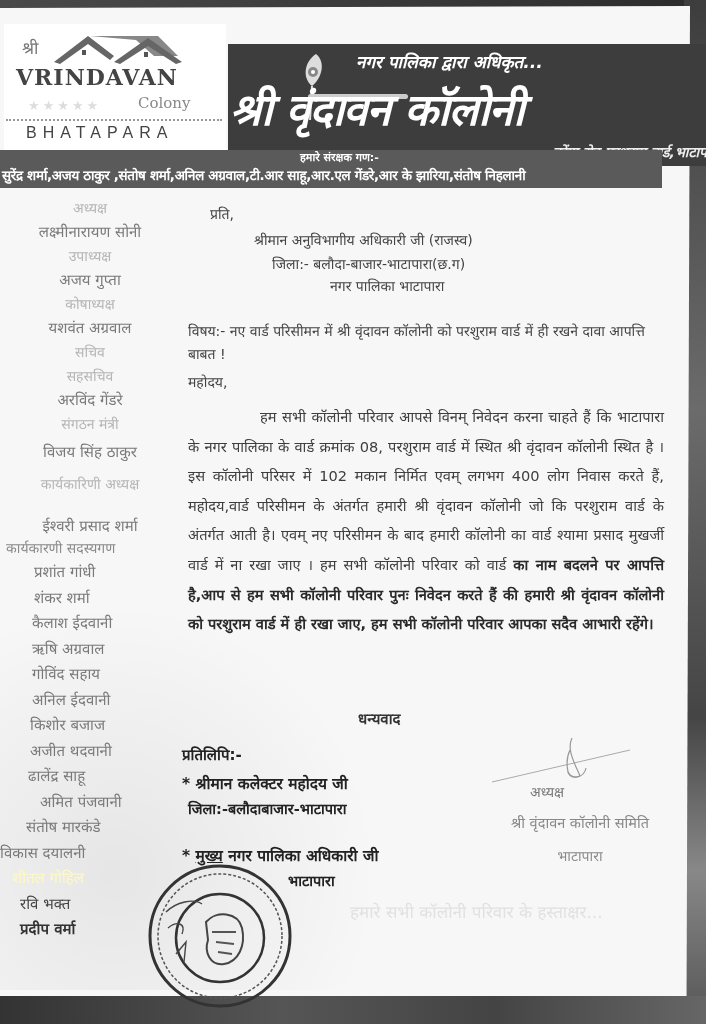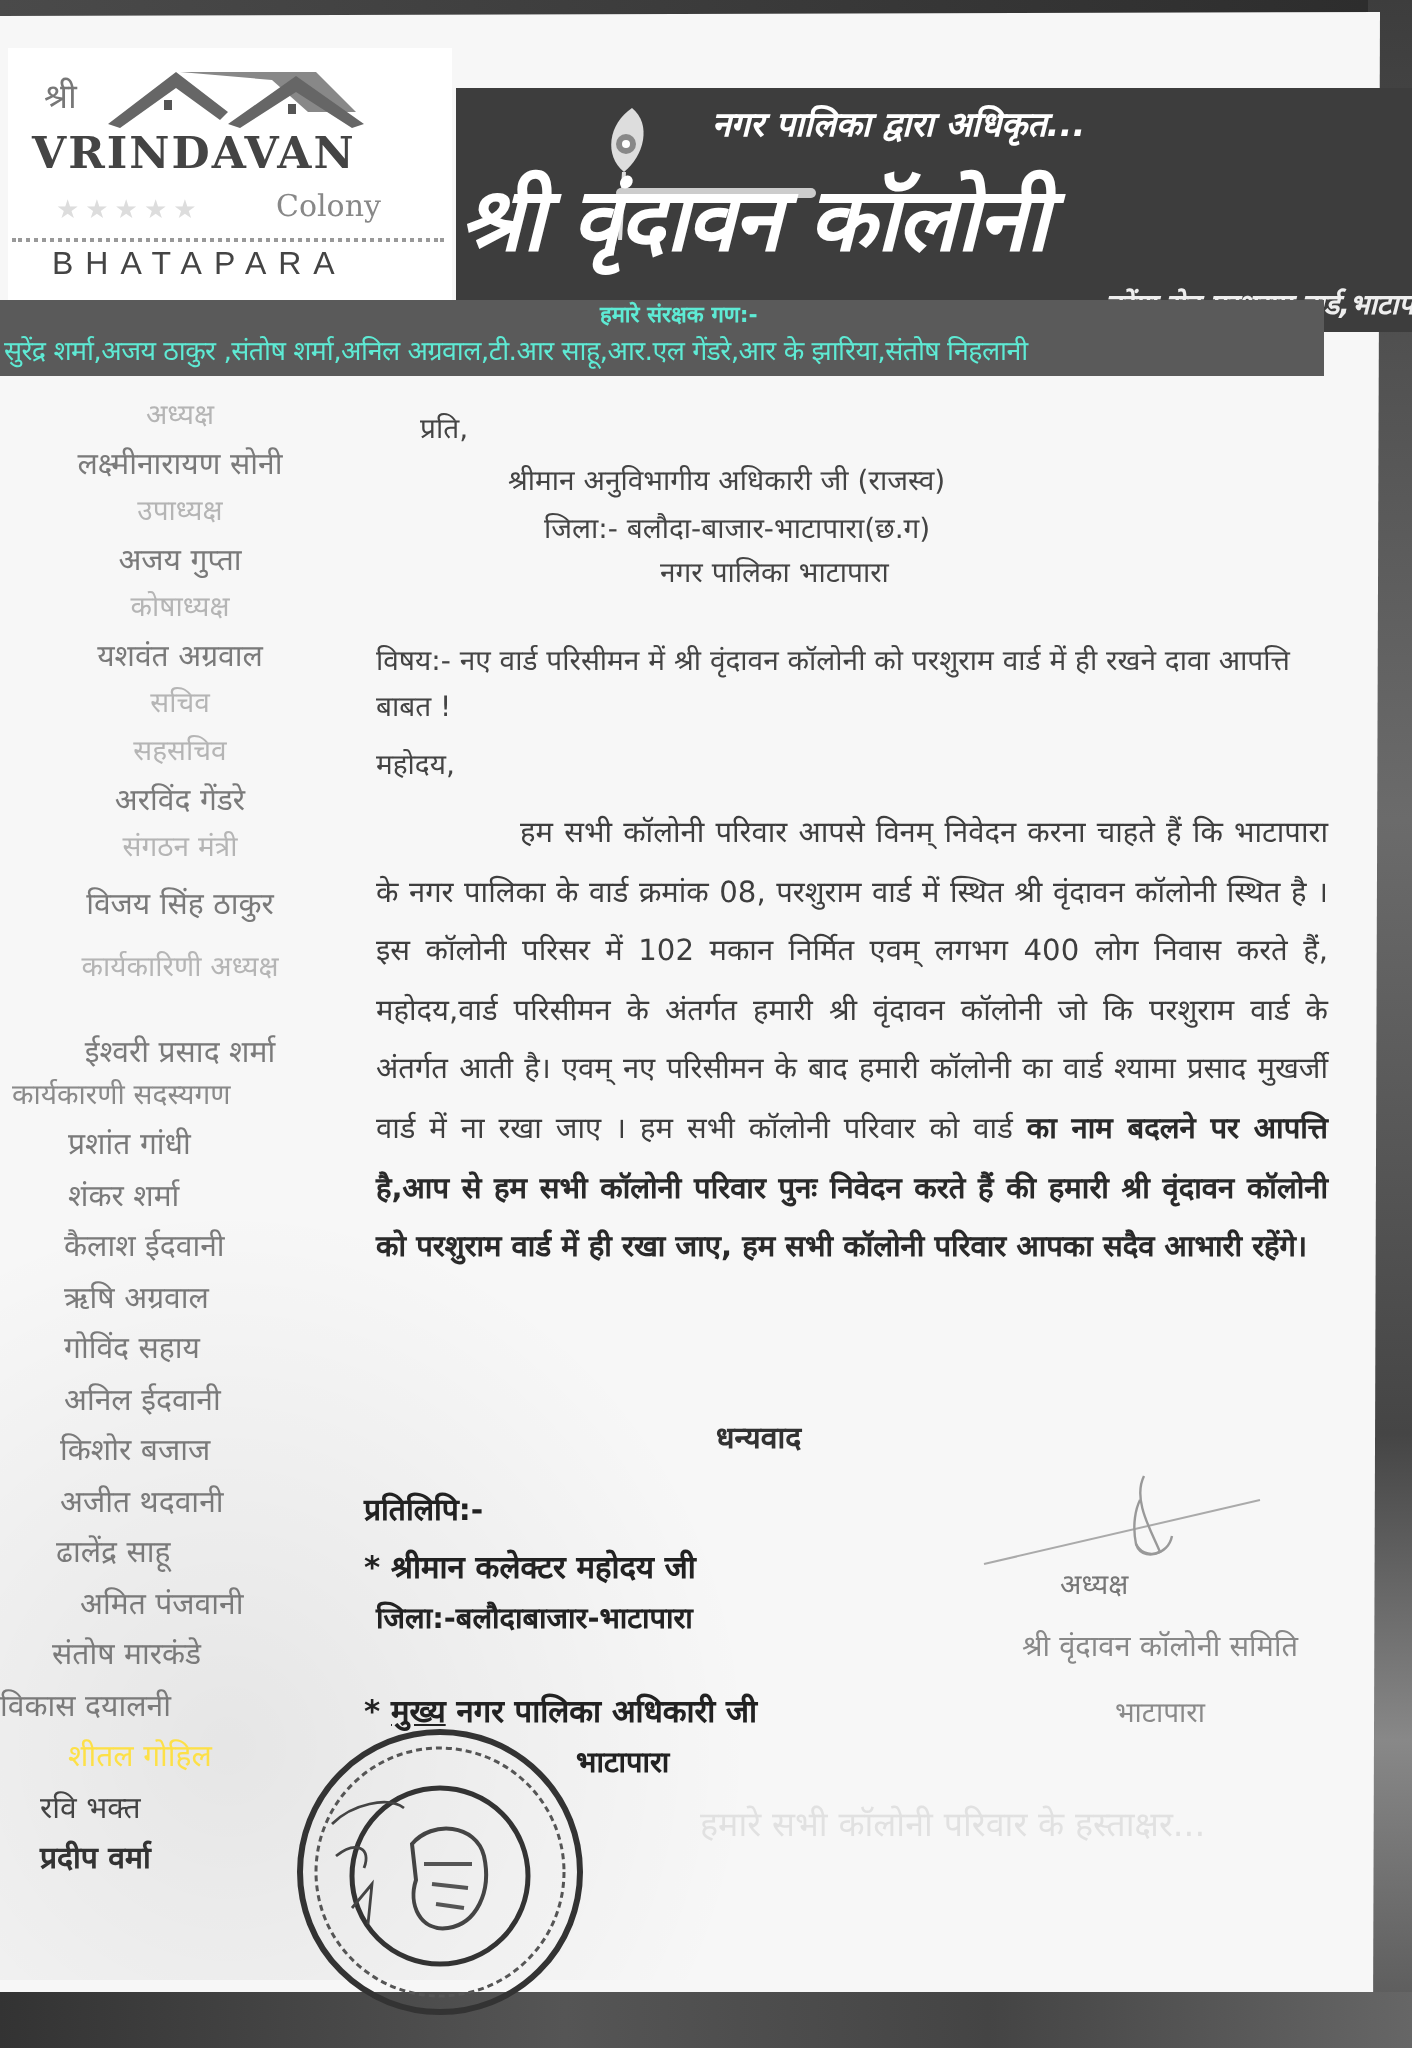--- a/index.html
+++ b/index.html
@@ -21,23 +21,23 @@
   .logo .dots { position:absolute; left:2px; top:95px; width:216px; border-top:2px dotted #999; }
   .logo .bhatapara { position:absolute; left:22px; top:100px; font-size:16px; letter-spacing:6px; color:#444; font-family:"Liberation Sans", sans-serif; }
 
   .banner { position:absolute; left:228px; top:44px; width:461px; height:122px; background:#3d3d3d; color:#fff;padding-left:45px; }
   .banner .auth { position:absolute; left:128px; top:6px; font-size:17px; font-weight:bold; font-style:italic; }
   .banner .feather { position:absolute; left:72px; top:8px; }
   .banner .title { position:absolute; left:2px; top:34px; font-size:44px; font-weight:bold; font-style:italic; letter-spacing:-1px; white-space:nowrap; }
   .banner .flute { position:absolute; left:80px; top:50px; width:100px; height:5px; background:#ccc; border-radius:3px; }
   .banner .addr { position:absolute; right:14px; top:98px; font-size:14px; font-weight:bold; font-style:italic; color:#eee; }
 
-  .patrons { position:absolute; left:0; top:150px; width:662px; height:38px; background:#5a5a5a; color:#5eead4; }
+  .patrons { position:absolute; left:0; top:150px; width:662px; height:38px; background:#5a5a5a; color:#ffffff; }
   .patrons .ph { position:absolute; left:300px; top:-1px; font-size:11px; font-weight:bold; }
-  .patrons .pn { position:absolute; left:2px; top:16px; font-size:13.4px; font-weight:normal; white-space:nowrap; letter-spacing:-0.3px; }
+  .patrons .pn { position:absolute; left:2px; top:16px; font-size:13.4px; font-weight:bold; white-space:nowrap; letter-spacing:-0.3px; }
 
   
   .sidebar { position:absolute; left:0; top:196px; width:180px; text-align:center; }
   .side-row { font-size:14px; line-height:24px; height:24px; white-space:nowrap; }
   .side-row.role { color:#b5b5b5; }
   .side-row.name { color:#7a7a7a; font-size:15px; }
   .members { position:absolute; left:0; top:536px; width:180px; }
   .members .head { font-size:14px; color:#8a8a8a; padding-left:6px; line-height:24px; }
   .members .m { font-size:15px; line-height:25.5px; white-space:nowrap; color:#7a7a7a; }
 
@@ -135,21 +135,21 @@
   <div class="m" style="padding-left:32px">कैलाश ईदवानी</div>
   <div class="m" style="padding-left:32px">ऋषि अग्रवाल</div>
   <div class="m" style="padding-left:32px">गोविंद सहाय</div>
   <div class="m" style="padding-left:32px">अनिल ईदवानी</div>
   <div class="m" style="padding-left:30px">किशोर बजाज</div>
   <div class="m" style="padding-left:30px">अजीत थदवानी</div>
   <div class="m" style="padding-left:28px">ढालेंद्र साहू</div>
   <div class="m" style="padding-left:40px">अमित पंजवानी</div>
   <div class="m" style="padding-left:26px">संतोष मारकंडे</div>
   <div class="m" style="">विकास दयालनी</div>
-  <div class="m" style="padding-left:34px;color:#fde047">शीतल गोहिल</div>
+  <div class="m" style="padding-left:12px;color:#fef9c3">शीतल गोहिल</div>
   <div class="m" style="padding-left:20px;color:#444">रवि भक्त</div>
   <div class="m" style="padding-left:20px;color:#333;font-weight:bold">प्रदीप वर्मा</div>
 </div>
 
 <div class="letter">
   <span class="to">प्रति,</span>
   <span class="addr-line" style="left:66px;top:30px">श्रीमान अनुविभागीय अधिकारी जी (राजस्व)</span>
   <span class="addr-line" style="left:84px;top:54px">जिला:- बलौदा-बाजार-भाटापारा(छ.ग)</span>
   <span class="addr-line" style="left:142px;top:76px">नगर पालिका भाटापारा</span>
   <div class="subject">विषय:- नए वार्ड परिसीमन में श्री वृंदावन कॉलोनी को परशुराम वार्ड में ही रखने दावा आपत्ति बाबत !</div>

